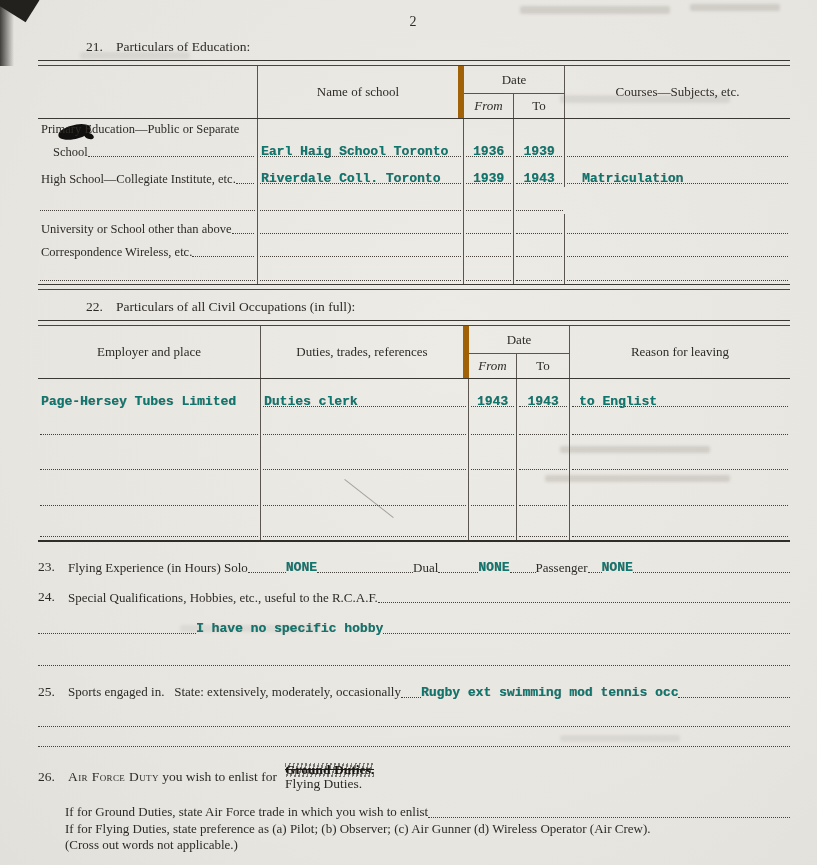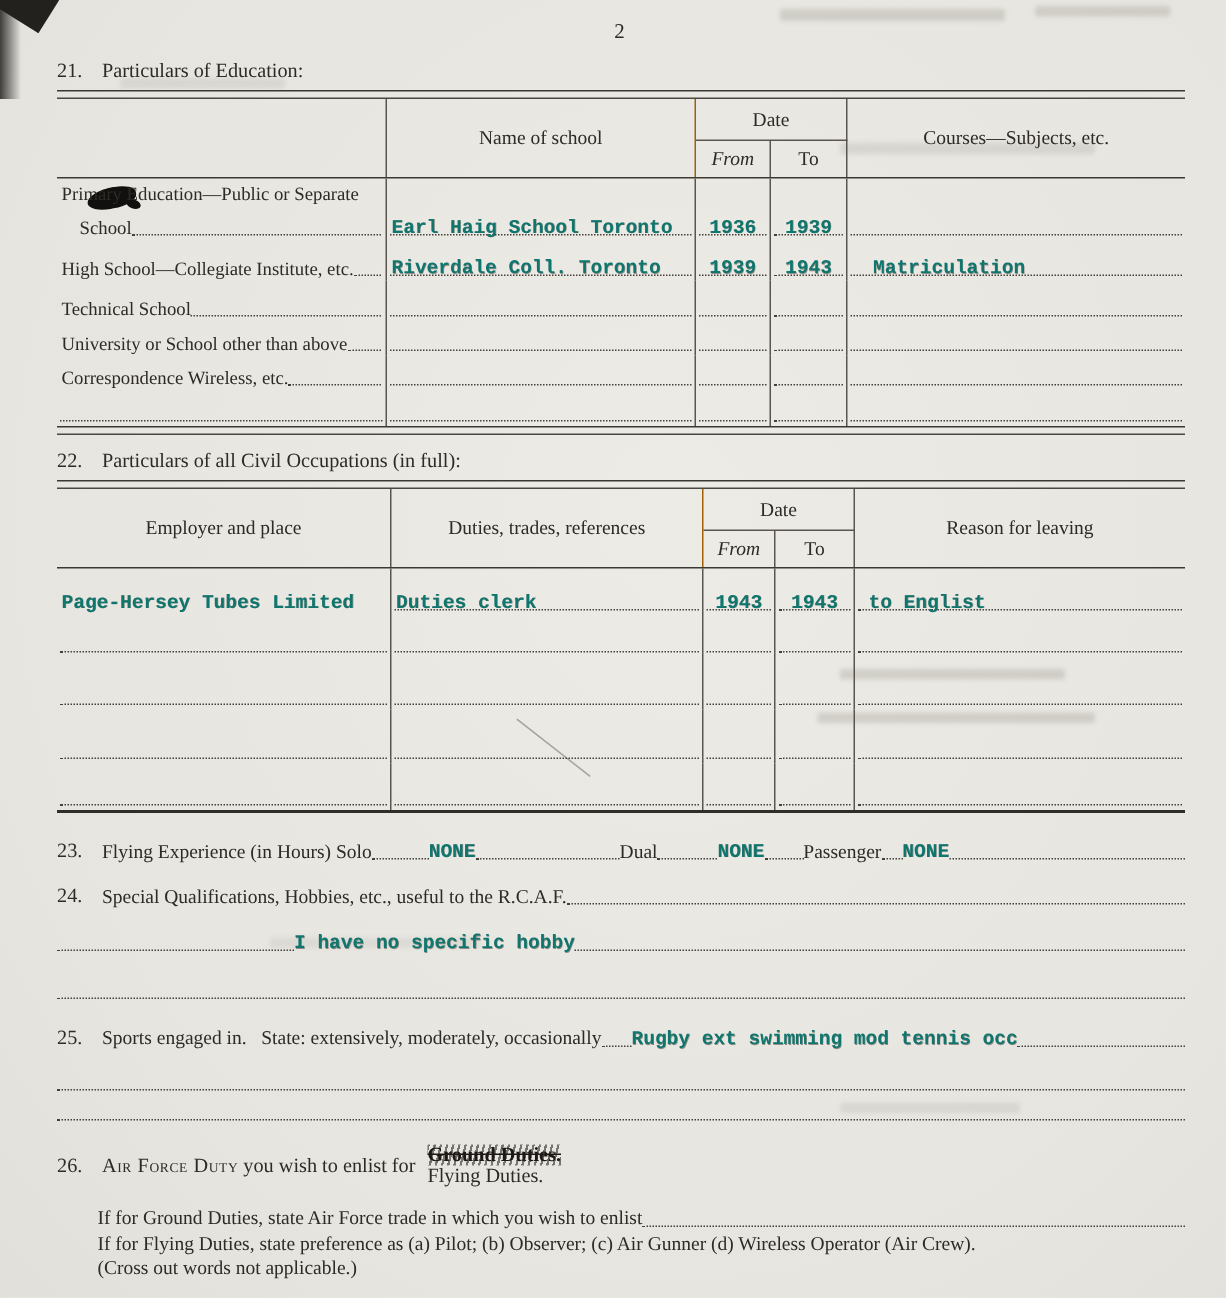--- a/index.html
+++ b/index.html
@@ -6,32 +6,32 @@
   body{
     width:817px;height:865px;position:relative;overflow:hidden;
     background:#e9e7e2;
     background-image:radial-gradient(ellipse at 55% 40%, #edebe6 0%, #e7e5e0 70%, #e2e0da 100%);
     font-family:"Liberation Serif", serif;
     color:#2e2b27;
     -webkit-font-smoothing:antialiased;
   }
   .content{position:absolute;left:38px;top:0;width:752px;}
   .pagenum{ text-align:center;padding-top:14px;font-size:14px;letter-spacing:2px;}
-  .sec-head{display:flex;align-items:baseline;font-size:13.5px;margin-top:9px;}
+  .sec-head{display:flex;align-items:baseline;font-size:13.5px;margin-top:9px;margin-left:48px;}
   .num{flex:none;width:30px;font-size:13.5px;}
   .dbl{height:4px;border-top:1.5px solid #3b3833;border-bottom:1px solid #4a4740;margin-top:5px;}
   .heavy{border-bottom:2.5px solid #312e29;}
   
   .grid{display:grid;}
   .edu{grid-template-columns:220px 206px 50px 51px 1fr;}
   .occ{grid-template-columns:223px 208px 48px 53px 1fr;}
   .ehead{grid-template-rows:28px 24px;border-bottom:1.5px solid #3c3934;}
   .hc{display:flex;align-items:center;justify-content:center;font-size:13px;box-sizing:border-box;}
   .h1{grid-row:1/3;grid-column:1;border-right:1px solid #5a564f;}
-  .h2{grid-row:1/3;grid-column:2;border-right:1px solid #a16207;}
+  .h2{grid-row:1/3;grid-column:2;border-right:6px solid #a16207;}
   .hdate{grid-row:1;grid-column:3/5;border-bottom:1px solid #5a564f;border-right:1px solid #5a564f;}
   .hfrom{grid-row:2;grid-column:3;border-right:1px solid #5a564f;font-style:italic;}
   .hto{grid-row:2;grid-column:4;border-right:1px solid #5a564f;}
   .h5{grid-row:1/3;grid-column:5;}
   .cell{position:relative;display:flex;align-items:flex-end;padding:0 3px;box-sizing:border-box;font-size:12.5px;}
   .c1{border-right:1px solid #5a564f;}
   .c2{border-right:1px solid #5a564f;}
   .c3{border-right:1px solid #5a564f;text-align:center;justify-content:center;}
   .c4{border-right:1px solid #5a564f;text-align:center;justify-content:center;}
   .dot::after{content:"";position:absolute;left:2px;right:2px;bottom:3px;border-bottom:1.4px dotted #45413a;}
@@ -142,24 +142,20 @@
       </div>
     <div class="cell c4 dot">
         <span class="type">1943</span>
       </div>
     <div class="cell dot">
         <span class="type" style="padding-left:14px">Matriculation</span>
       </div>
   </div>
 
   <div class="grid edu r-med">
-    <div class="cell c1">
-      <span>Technical School</span>
-      <span class="lead"></span>
-    </div>
     <div class="cell c2 dot"></div>
     <div class="cell c3 dot"></div>
     <div class="cell c4 dot"></div>
     <div class="cell dot"></div>
   </div>
 
   <div class="grid edu r-sm">
     <div class="cell c1">
       <span>University or School other than above</span>
       <span class="lead"></span>

